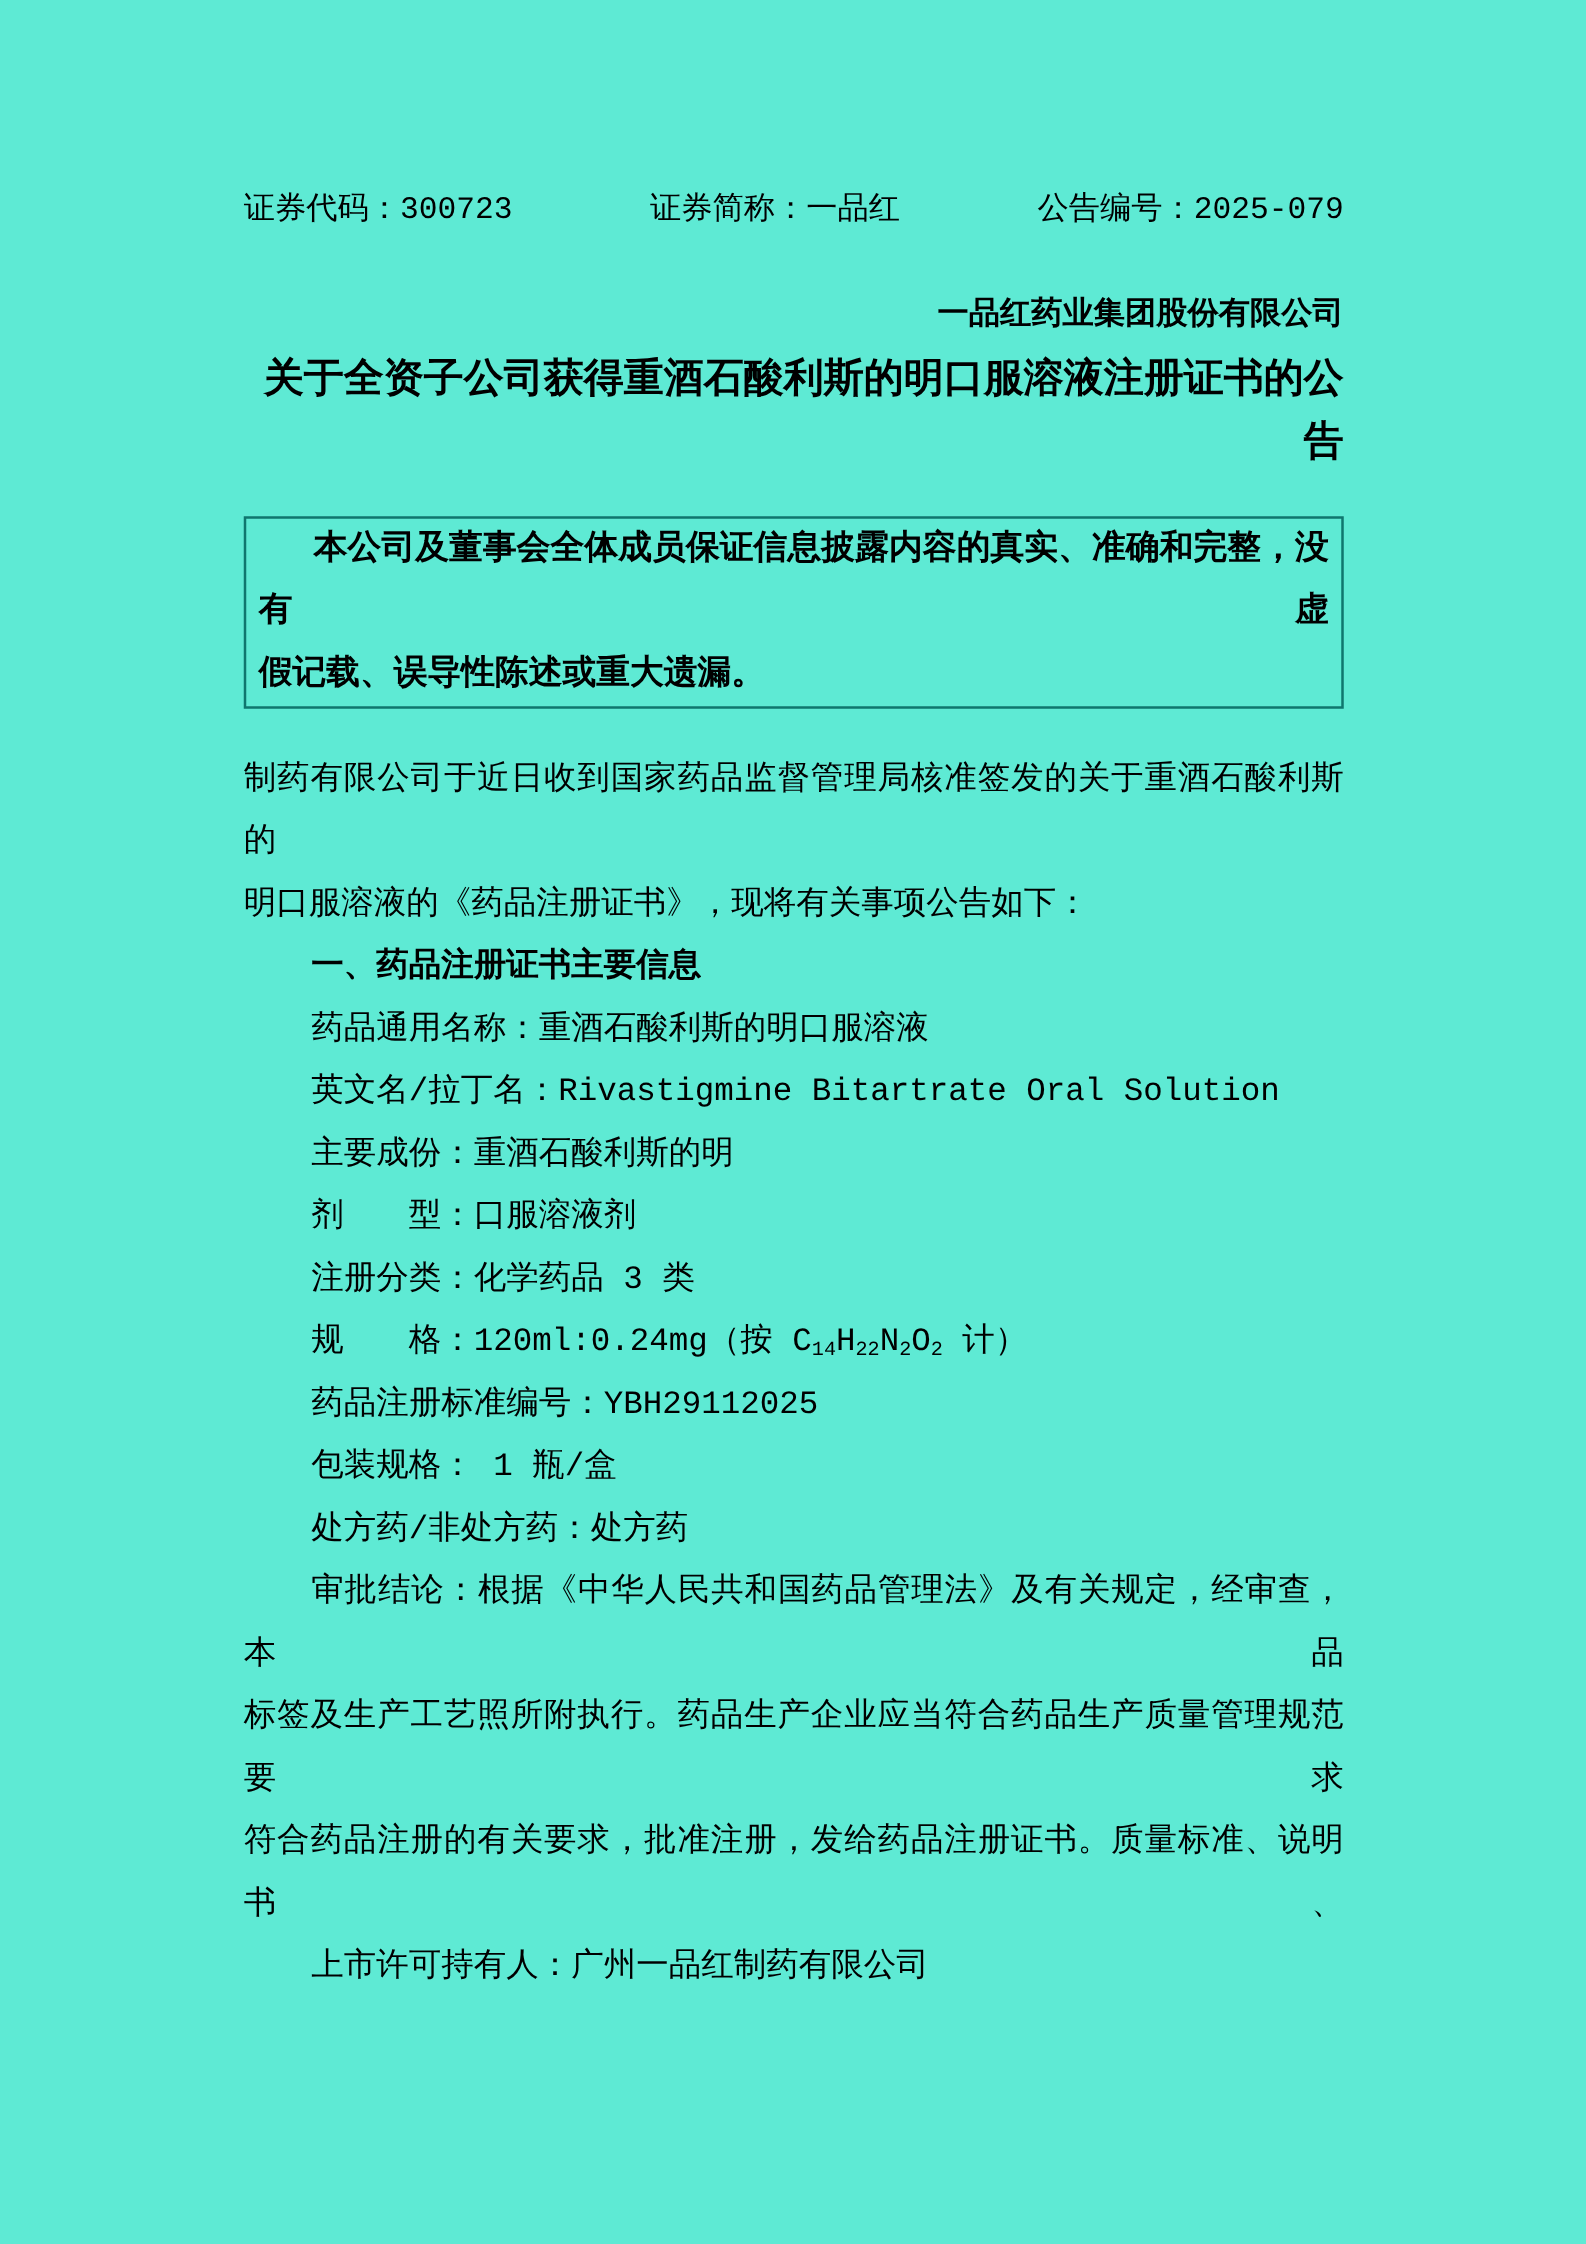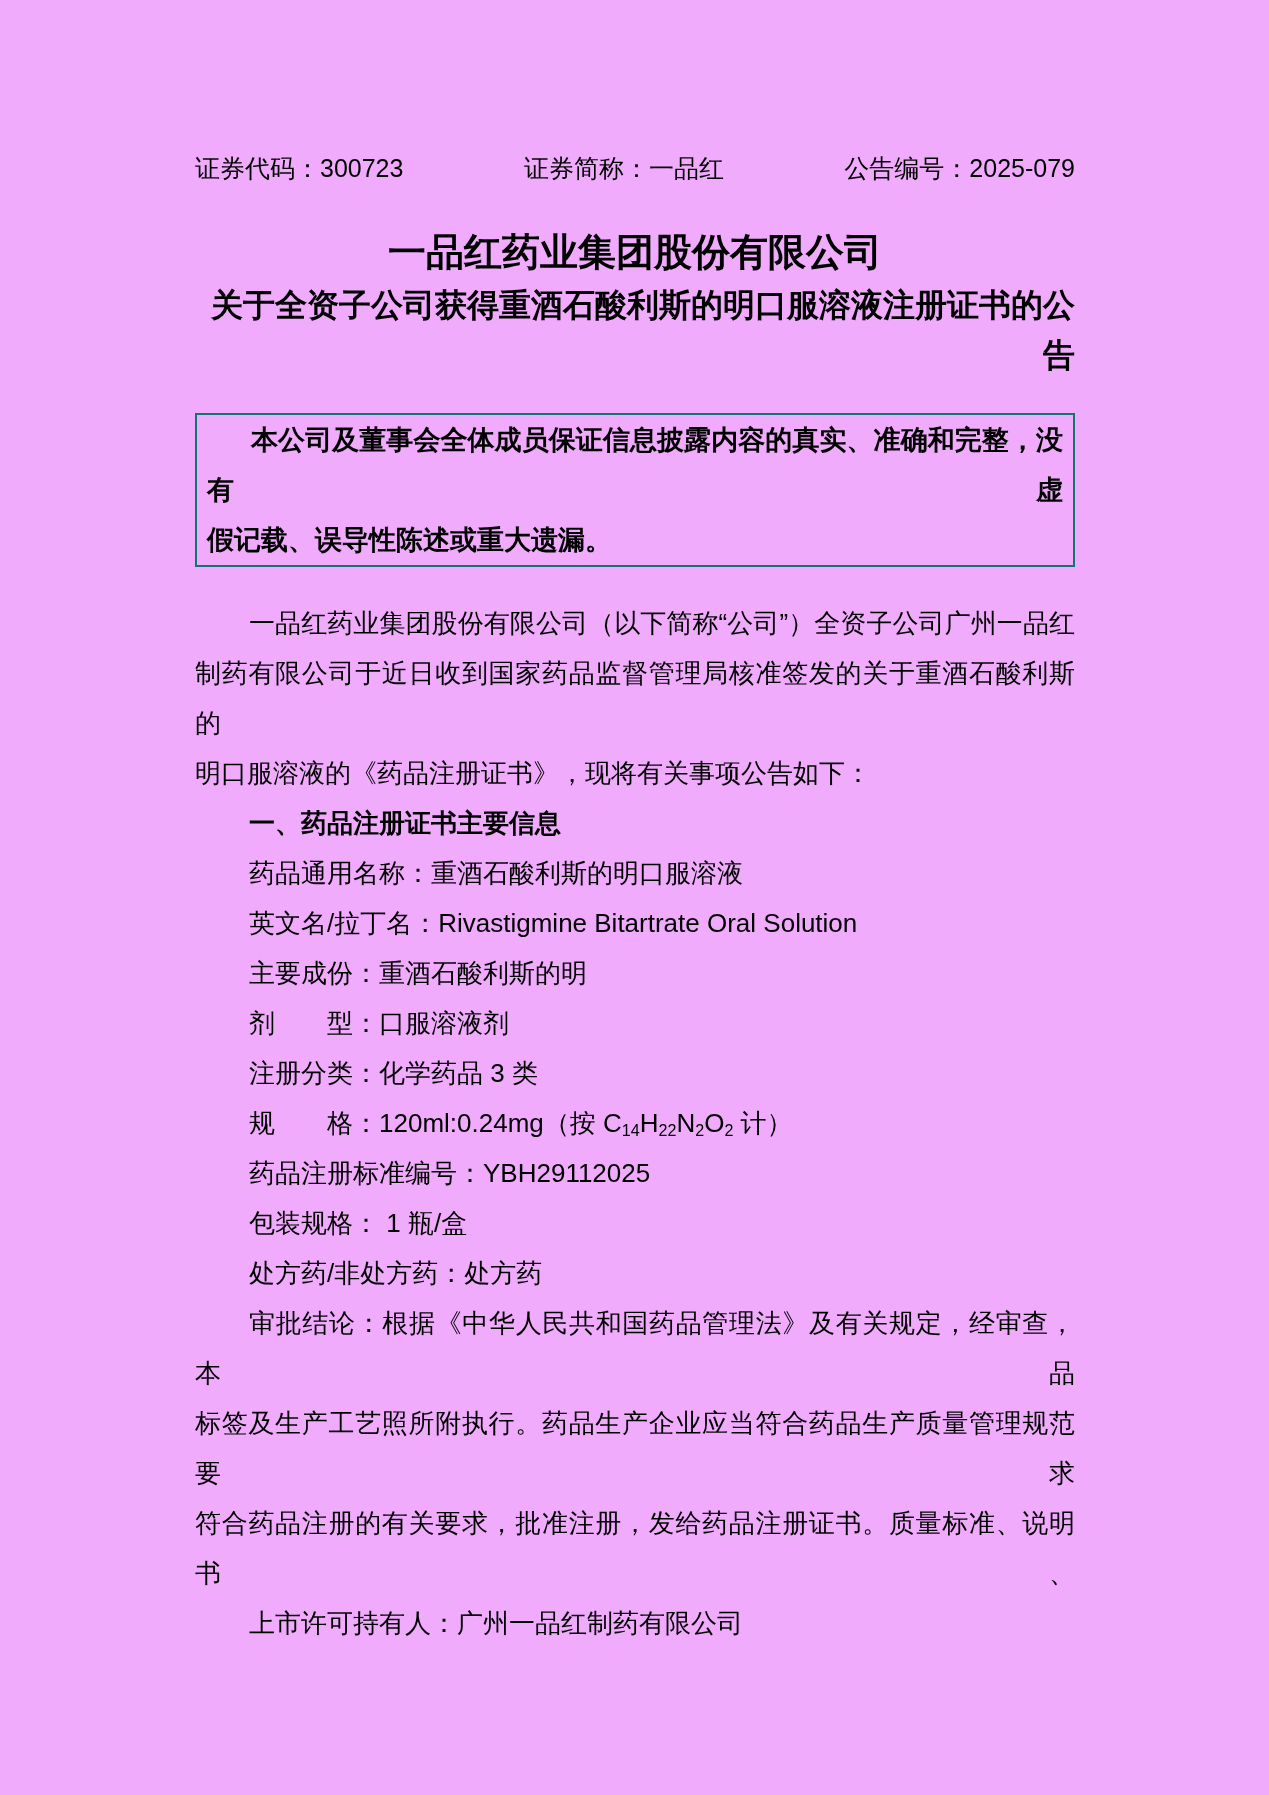--- a/index.html
+++ b/index.html
@@ -4,46 +4,46 @@
 <style>
   html, body {
     margin: 0;
     padding: 0;
     background: #ffffff;
   }
   .page {
     position: relative;
     width: 1269px;
     height: 1795px;
-    background: #f0abfc;
+    background: #5eead4;
     color: #000000;
-    font-family: Liberation Sans, sans-serif;
+    font-family: Liberation Mono, monospace;
     font-size: 26px;
     overflow: hidden;
   }
   .content {
     position: absolute;
     left: 195px;
     top: 143px;
     width: 880px;
   }
   .header-row {
     display: flex;
     justify-content: space-between;
     align-items: baseline;
     font-size: 25px;
     line-height: 50px;
     white-space: nowrap;
   }
   .doc-title {
     margin: 34px 0 0 0;
-    font-size: 38px;
+    font-size: 25px;
     line-height: 50px;
     font-weight: bold;
-    text-align: center;
+    text-align: right;
   }
   .doc-subtitle {
     margin: 3px 0 0 0;
     font-size: 32px;
     line-height: 50px;
     font-weight: bold;
     text-align: right;
   }
   .disclaimer-box {
     box-sizing: border-box;
@@ -90,21 +90,20 @@
 
     <h1 class="doc-title">一品红药业集团股份有限公司</h1>
     <h2 class="doc-subtitle">关于全资子公司获得重酒石酸利斯的明口服溶液注册证书的公告</h2>
 
     <div class="disclaimer-box">
       <div class="line j indent-sm">本公司及董事会全体成员保证信息披露内容的真实、准确和完整，没有虚</div>
       <div class="line">假记载、误导性陈述或重大遗漏。</div>
     </div>
 
     <div class="body-block">
-      <div class="line j indent">一品红药业集团股份有限公司（以下简称“公司”）全资子公司广州一品红</div>
       <div class="line j">制药有限公司于近日收到国家药品监督管理局核准签发的关于重酒石酸利斯的</div>
       <div class="line">明口服溶液的《药品注册证书》，现将有关事项公告如下：</div>
 
       <div class="line indent bold">一、药品注册证书主要信息</div>
 
       <div class="line indent">药品通用名称：重酒石酸利斯的明口服溶液</div>
       <div class="line indent">英文名/拉丁名：Rivastigmine Bitartrate Oral Solution</div>
       <div class="line indent">主要成份：重酒石酸利斯的明</div>
       <div class="line indent">剂　　型：口服溶液剂</div>
       <div class="line indent">注册分类：化学药品 3 类</div>

